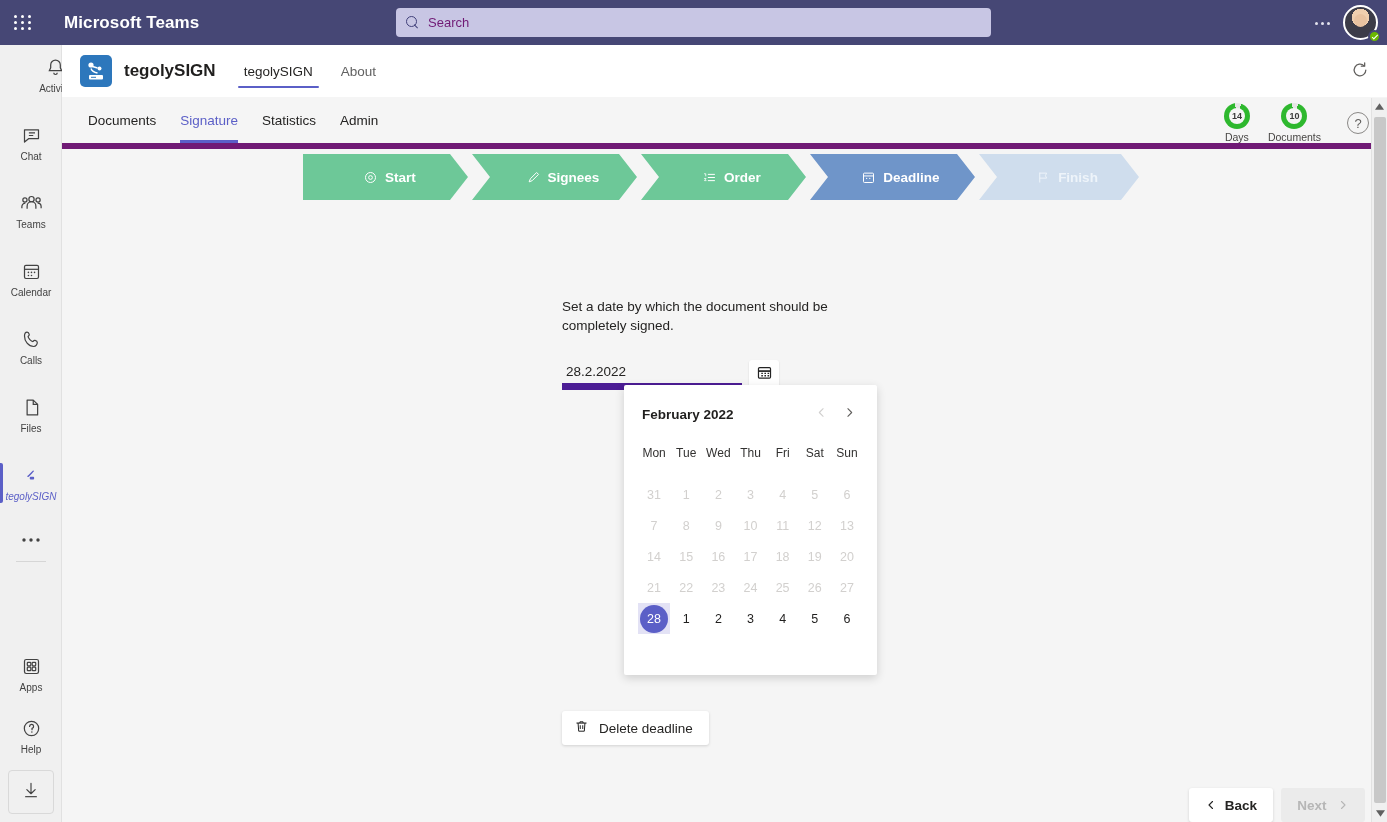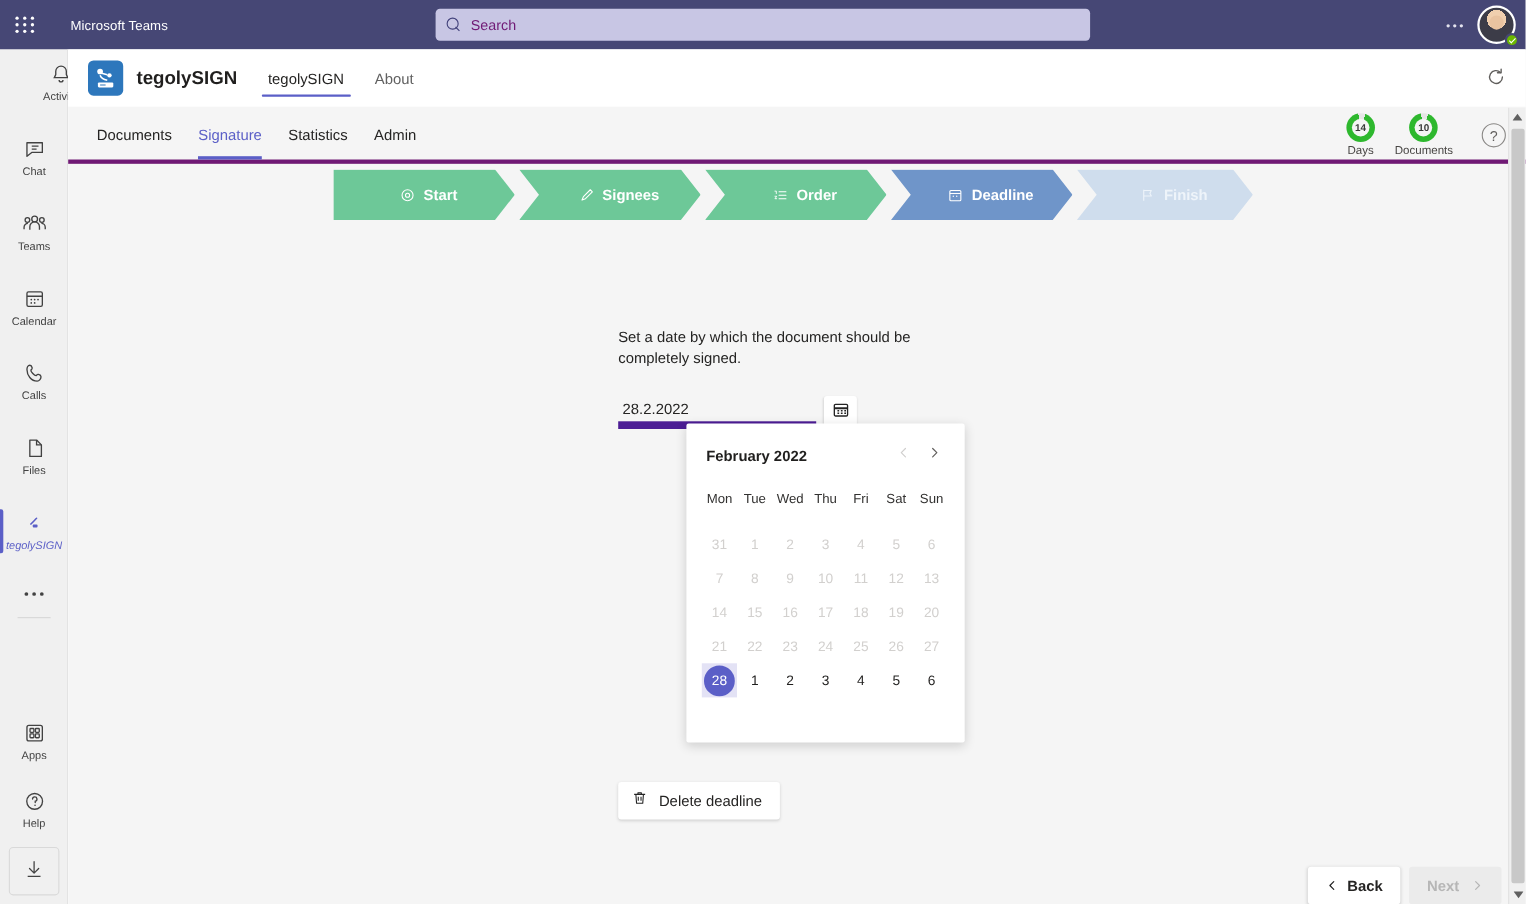--- a/index.html
+++ b/index.html
@@ -12,21 +12,21 @@
   body { position: relative; }
 
   
   .titlebar {
     position: absolute; top: 0; left: 0; width: 1387px; height: 45px;
     background: #464775; display: flex; align-items: center;
   }
   .waffle { width: 46px; display: flex; align-items: center; justify-content: center; cursor: pointer; }
   .waffle-grid { display: grid; grid-template-columns: repeat(3, 4px); grid-gap: 3px; }
   .waffle-grid i { width: 3px; height: 3px; background: #fff; border-radius: 50%; display: block; }
-  .app-title { color: #fff; font-size: 12px; font-weight: 400; letter-spacing: .1px; margin-left: 18px; }
+  .app-title { color: #fff; font-size: 17px; font-weight: 700; letter-spacing: .1px; margin-left: 18px; }
   .searchwrap { position: absolute; left: 396px; top: 8px; width: 595px; height: 29px; }
   .searchbox {
     width: 100%; height: 100%; background: #c8c6e4; border-radius: 4px;
     display: flex; align-items: center; padding: 0 10px; cursor: text;
   }
   .searchbox .mag { width: 14px; height: 14px; position: relative; margin-right: 8px; flex: none; }
   .searchbox .mag::before {
     content:""; position:absolute; left:0; top:0; width:9px; height:9px;
     border: 1.4px solid #41407a; border-radius: 50%;
   }
@@ -105,22 +105,22 @@
     content:""; position:absolute; left:0; right:0; bottom: 6px; height:2px; background:#5b5fc7; border-radius:2px;
   }
   .app-tab.muted { color: #616161; }
   .refresh-btn {
     position: absolute; right: 14px; top: 14px; width: 26px; height: 26px;
     display: flex; align-items: center; justify-content: center; cursor: pointer;
   }
 
   
   .nav-strip {
-    height: 52px; flex: none; background: #f5f5f5; border-bottom: 4px solid #701a75;
-    display: flex; align-items: flex-end; padding-left: 14px; position: relative;
+    height: 52px; flex: none; background: #f5f5f5; border-bottom: 6px solid #701a75;
+    display: flex; align-items: flex-start; padding-left: 14px; position: relative;
   }
   .nav-tab {
     font-size: 13.5px; color: #252423; padding: 16px 12px 15px; position: relative; cursor: pointer;
   }
   .nav-tab.active { color: #5b5fc7; }
   .nav-tab.active::after {
     content:""; position:absolute; left: 12px; right: 12px; bottom: 0; height:3px; background:#5b5fc7;
   }
   .nav-right {
     position: absolute; right: 18px; top: 0; height: 52px; display: flex; align-items: center; gap: 18px;

